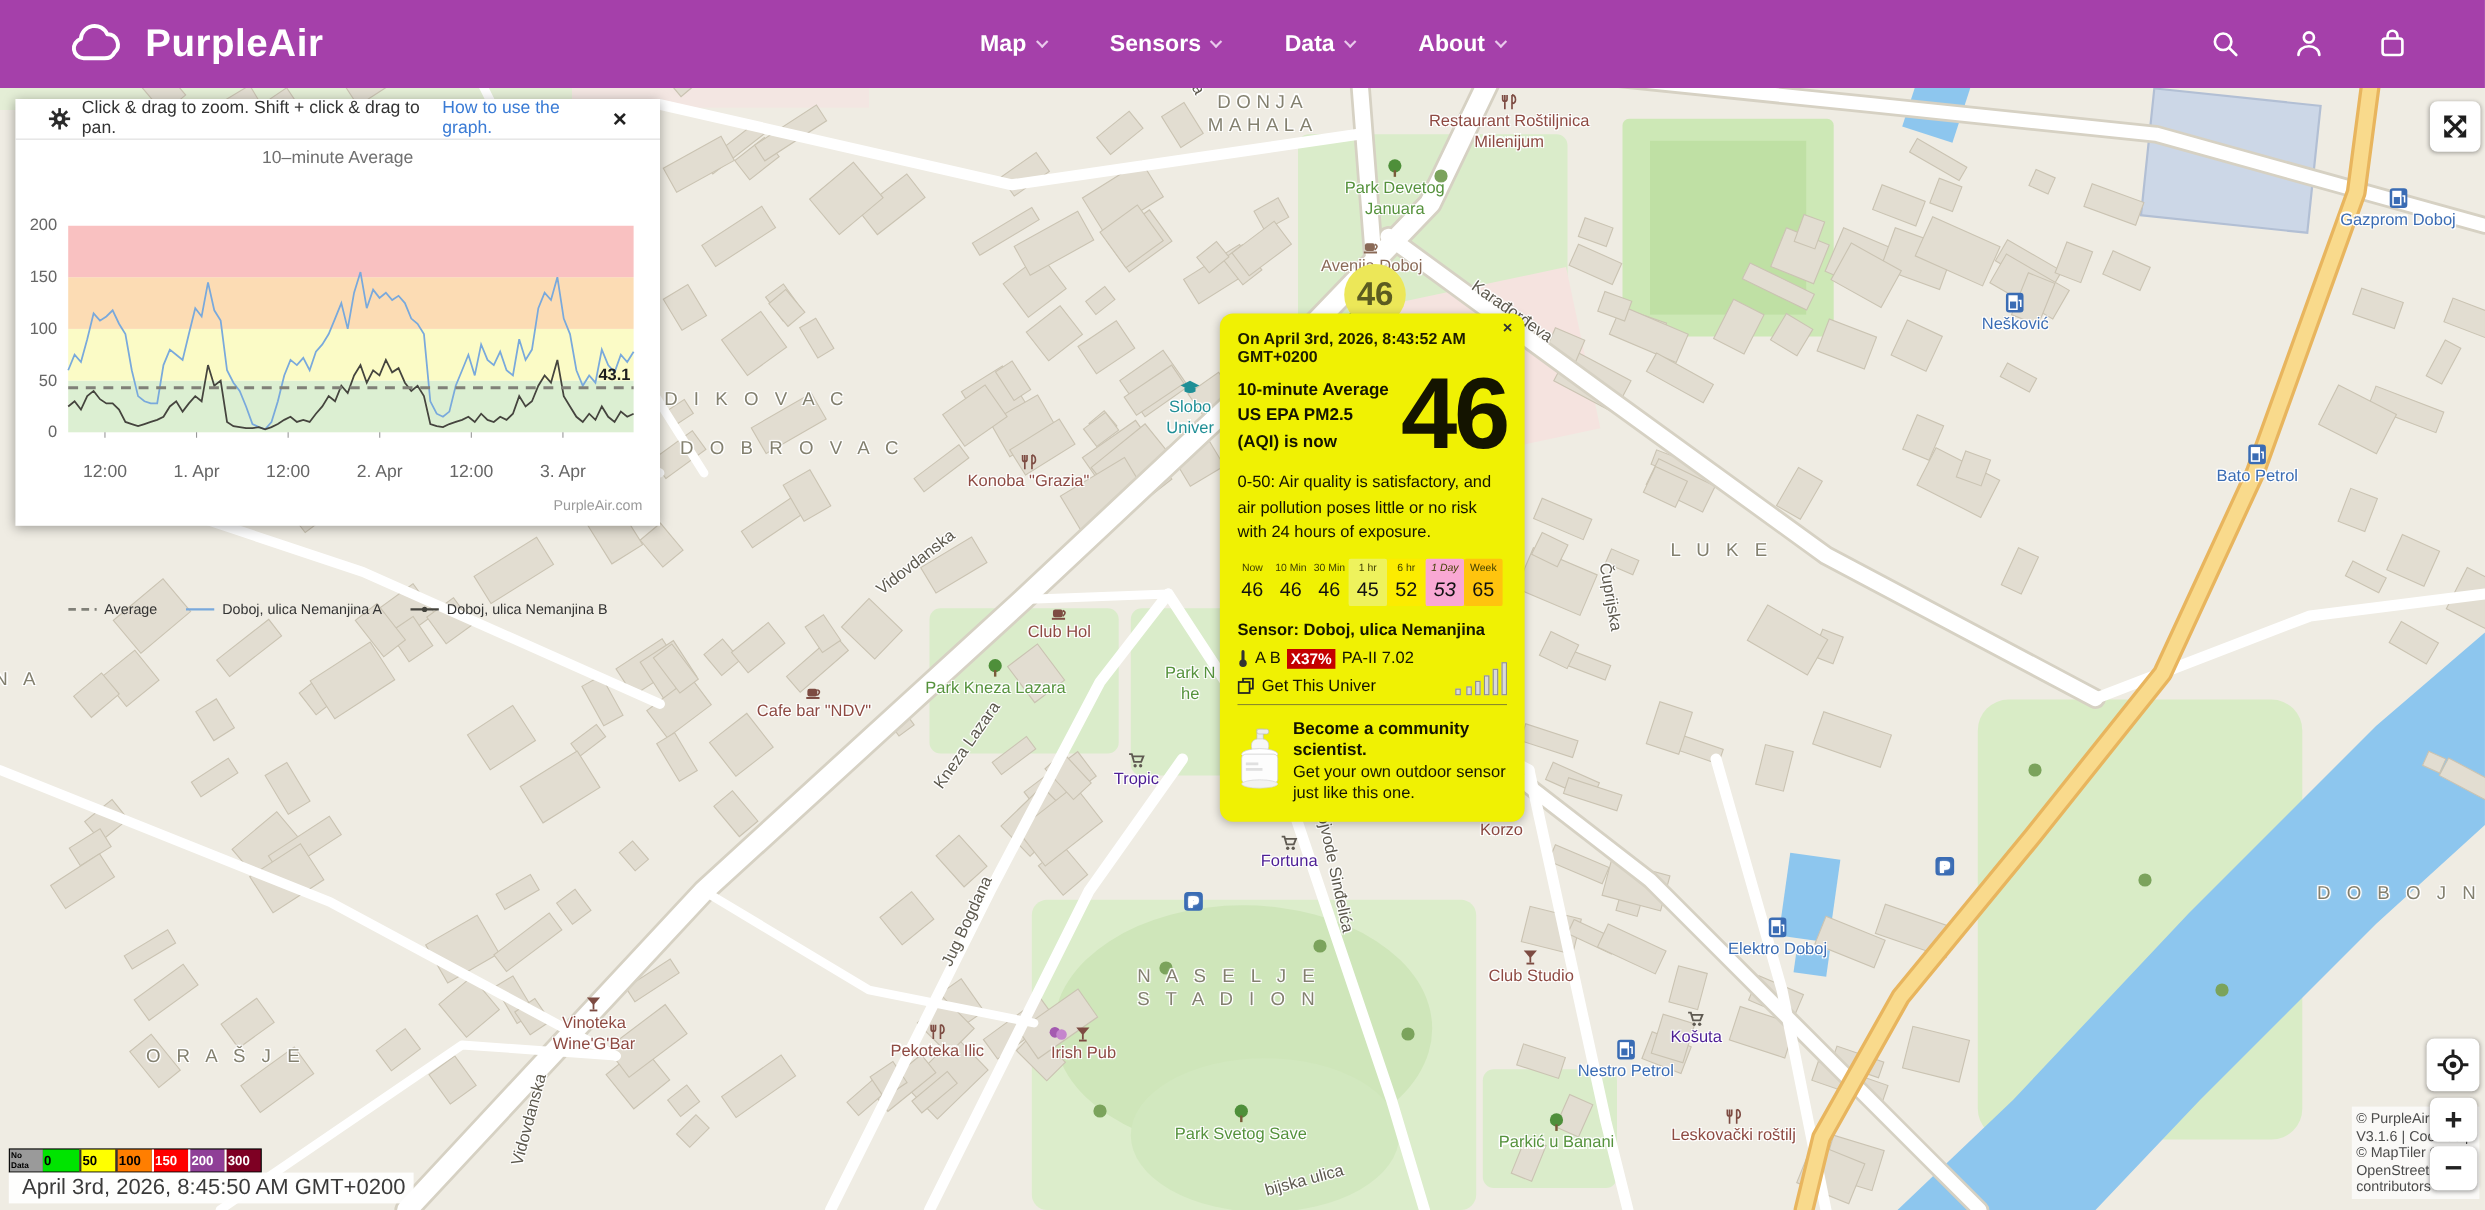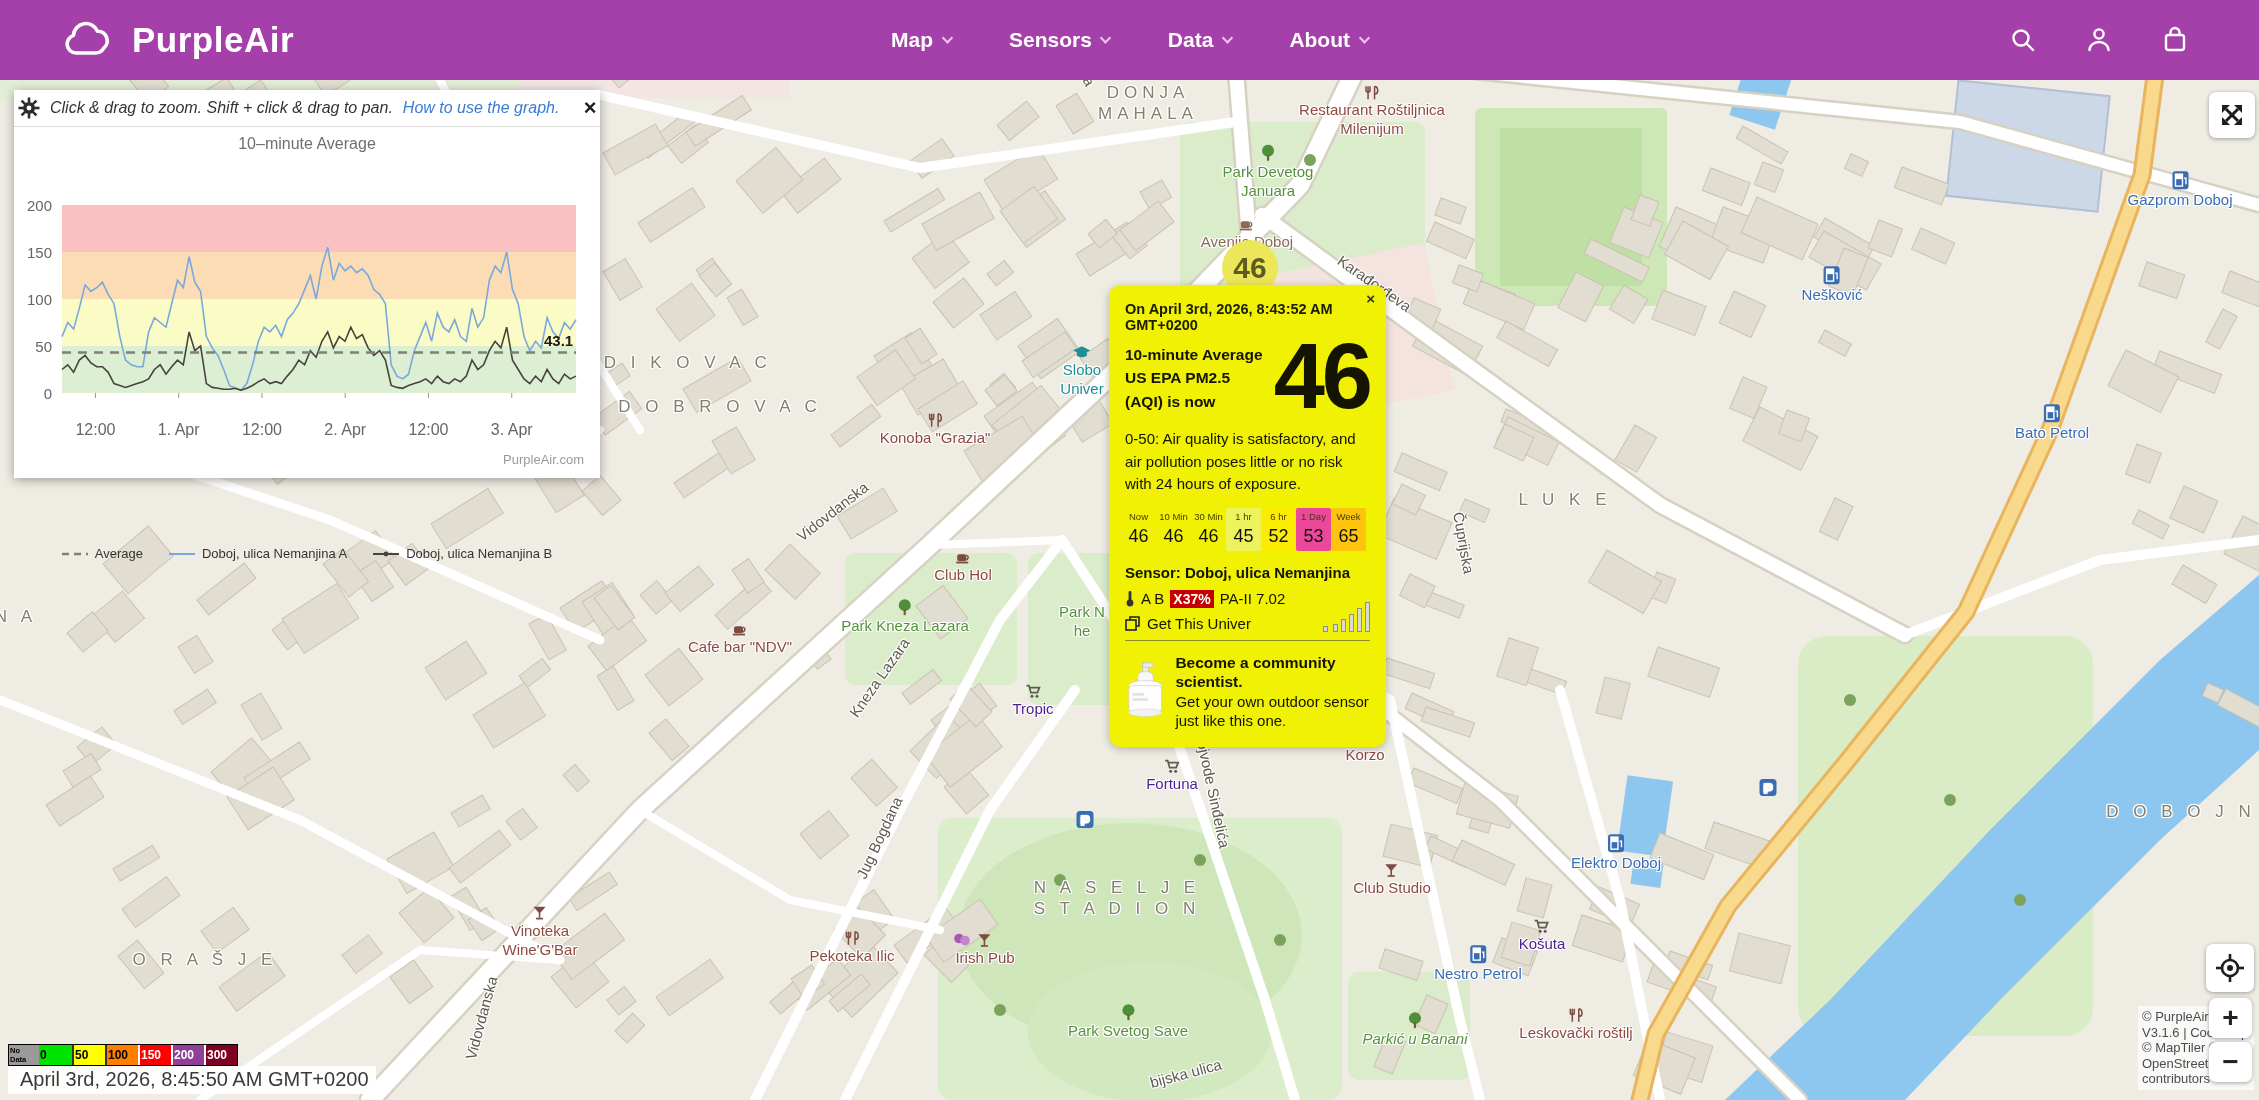--- a/index.html
+++ b/index.html
@@ -14,21 +14,21 @@
   #nav { position:absolute; left:50%; transform:translateX(-50%); display:flex; gap:58px; }
   .nav-item { color:#fff; font-size:21px; font-weight:600; display:flex; align-items:center; cursor:pointer; }
   .chev { width:8px; height:8px; border-right:2.4px solid #e9c9ec; border-bottom:2.4px solid #e9c9ec;
           transform:rotate(45deg); display:inline-block; margin-left:10px; margin-top:-4px; }
   #header-icons { position:absolute; right:68px; display:flex; gap:44px; align-items:center; }
   #header-icons svg { display:block; cursor:pointer; }
 
   
   #graph-panel { position:absolute; left:14px; top:90px; width:586px; height:388px; background:#fff;
                  box-shadow:0 2px 10px rgba(0,0,0,0.35); z-index:20; }
-  #graph-notice { height:37px; border-bottom:1px solid #ddd; display:flex; align-items:center; padding:0 4px; gap:10px;font-style:italic; }
+  #graph-notice { height:37px; border-bottom:1px solid #ddd; display:flex; align-items:center; padding:0 30px; gap:10px; }
   #graph-notice .ntext { font-size:16px; color:#333; }
   #graph-notice .nlink { font-size:16px; color:#3a7bd5; cursor:pointer; }
   #graph-close { margin-left:auto; font-size:22px; font-weight:bold; color:#222; cursor:pointer; line-height:1; }
   #graph-title-row { position:relative; height:44px; margin-top:8px; }
   #graph-title { text-align:center; font-size:25px; color:#4a4a4a; letter-spacing:0.5px; padding-top:10px; }
   #graph-cloud { position:absolute; left:16px; top:6px; }
   #graph-menu { position:absolute; right:18px; top:14px; width:28px; cursor:pointer; }
   #graph-menu div { height:4px; background:#3f3f3f; margin-bottom:4px; border-radius:1px; }
   #graph-subtitle { text-align:center; font-size:16px; color:#6f6f6f; margin-top:8px; }
   #chart-wrap { position:absolute; left:0; top:115px; width:586px; height:200px; }
@@ -726,21 +726,21 @@
           <div>Elektro Doboj</div>
         </div>
         <div class="map-label poi-red" style="left: 1576px; top: 1025px;">
           <div class="mlicon">
             <svg width="15" height="15">
               <path d="M4,1 v13 M2,1 v4 q0,2 2,2 q2,0 2,-2 v-4 M10.5,1 v13 M10.5,1 q3.2,0.5 3.2,4.5 q0,3 -3.2,3.5" stroke="#7d4b42" stroke-width="1.5" fill="none"></path>
             </svg>
           </div>
           <div>Leskovački roštilj</div>
         </div>
-        <div class="map-label poi-green" style="left: 1415px; top: 1030px; font-style: italic;">
+        <div class="map-label poi-green" style="left: 1415px; top: 1030px;">
           <div class="mlicon">
             <svg width="15" height="18">
               <circle cx="7.5" cy="7" r="6" fill="#4e8f3a"></circle>
               <rect x="6.4" y="11" width="2.2" height="6" fill="#7a5b3a"></rect>
             </svg>
           </div>
           <div>Parkić u Banani</div>
         </div>
         <div class="map-label place" style="left: 2195px; top: 812px;">
           <div>D O B O J   N O</div>
@@ -926,21 +926,21 @@
           <div class="v">46</div>
         </div>
         <div class="ptcell" style="background: rgb(238, 242, 93);">
           <div class="h">1 hr</div>
           <div class="v">45</div>
         </div>
         <div class="ptcell" style="background: rgb(252, 236, 0);">
           <div class="h">6 hr</div>
           <div class="v">52</div>
         </div>
-        <div class="ptcell" style="background: #ec4899;">
+        <div class="ptcell" style="background: #f9a8d4; font-style: italic;">
           <div class="h">1 Day</div>
           <div class="v">53</div>
         </div>
         <div class="ptcell" style="background: rgb(255, 196, 14);">
           <div class="h">Week</div>
           <div class="v">65</div>
         </div>
       </div>
     <div id="popup-sensor">Sensor: Doboj, ulica Nemanjina</div>
     <div id="popup-chan">

